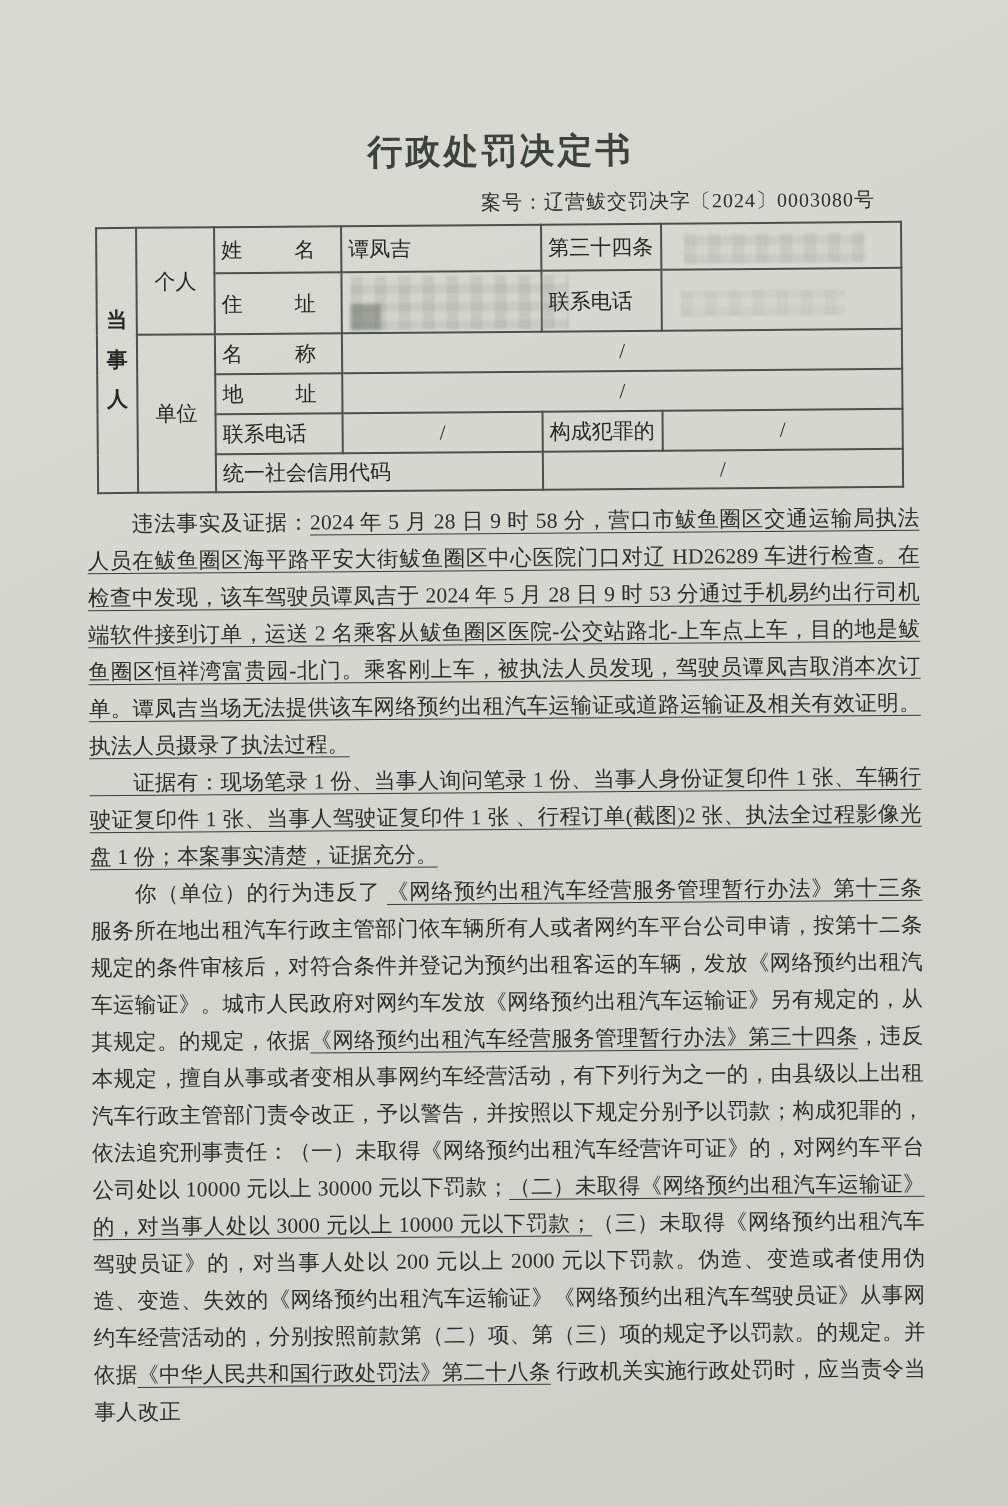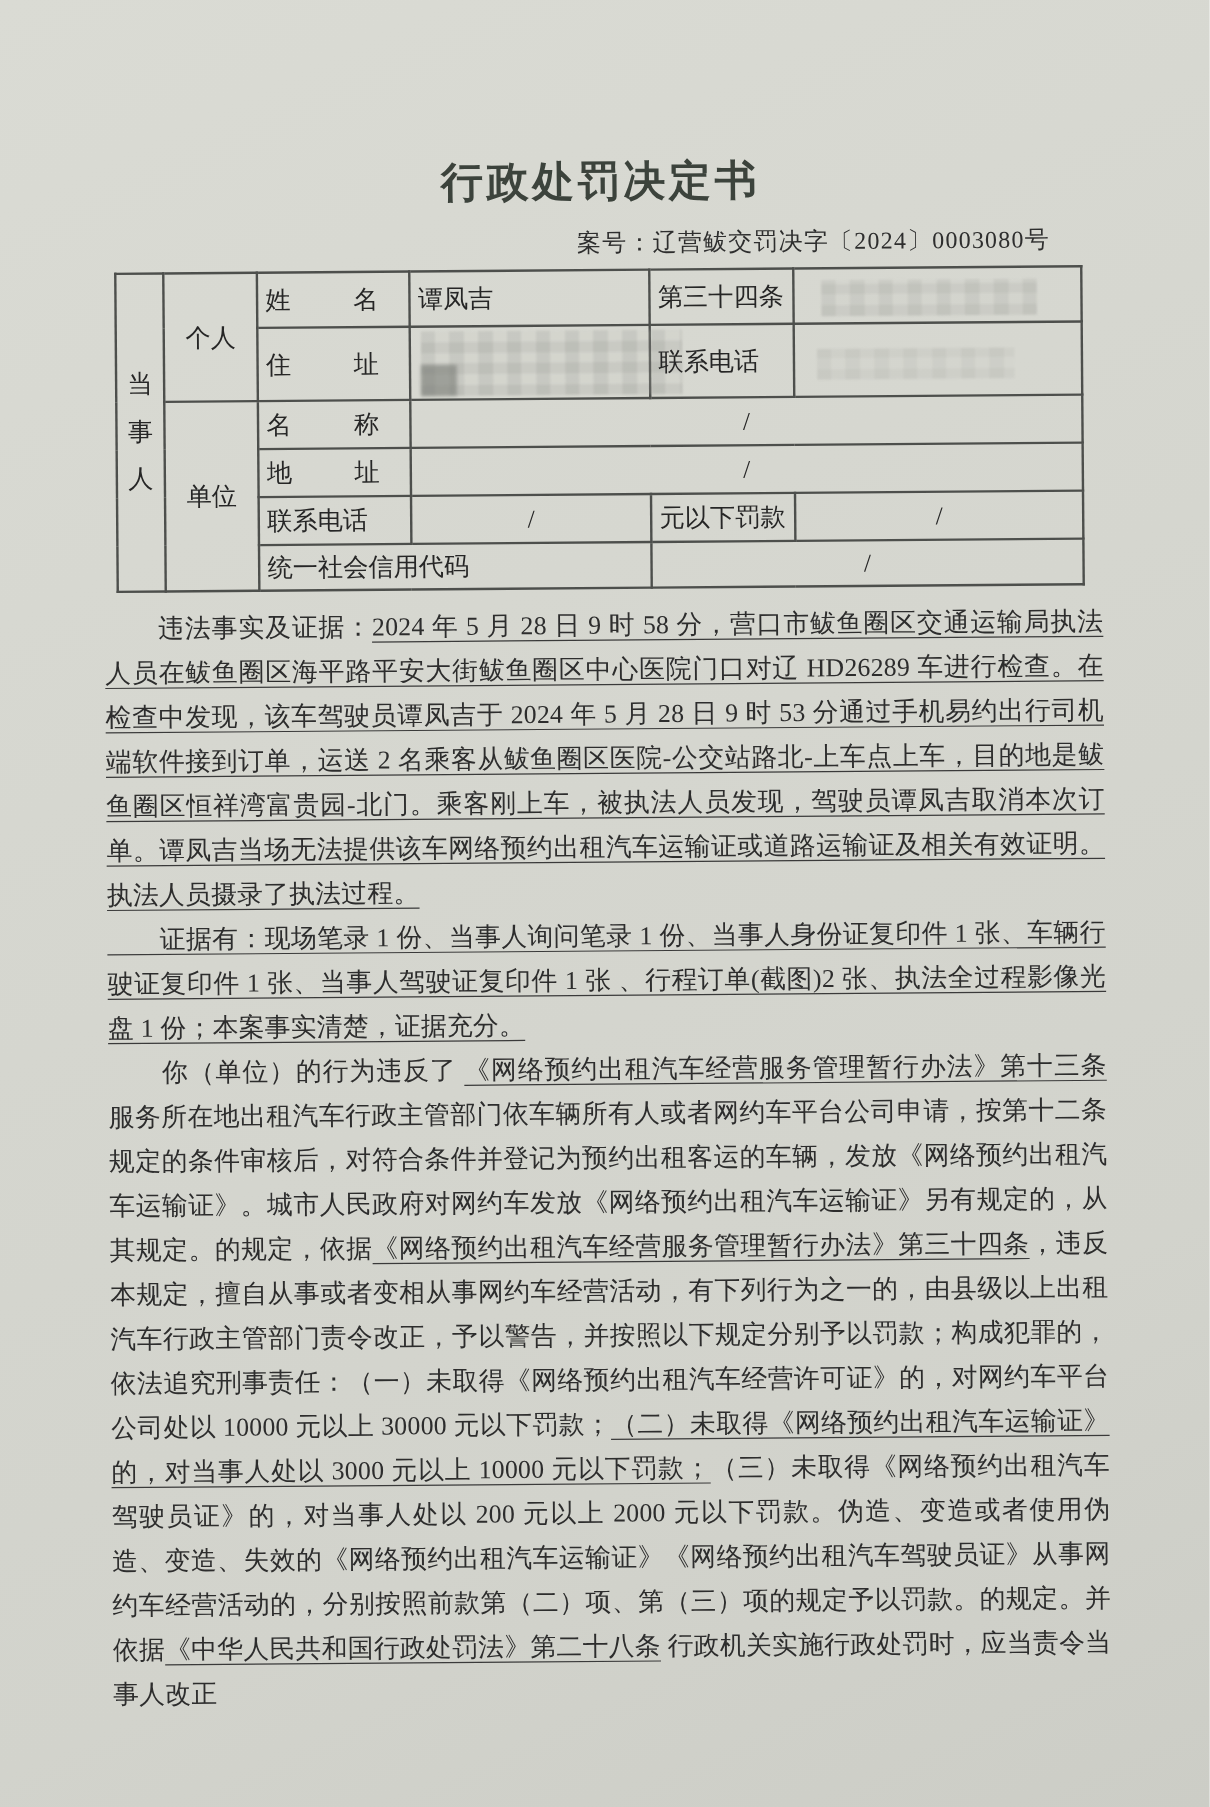--- a/index.html
+++ b/index.html
@@ -48,21 +48,21 @@
     color:#262626;
   }
   .party-col{width:40px;}
   .group-col{width:78px;}
   .label-col{width:127px;}
   .val1-col{width:200px;}
   .label2-col{width:120px;}
   .val2-col{width:240px;}
   .r1{height:46px;} .r2{height:58px;} .r3{height:40px;}
   .r4{height:40px;} .r5{height:40px;} .r6{height:38px;}
-  .vparty{width:24px;margin:0 auto;line-height:1.9;text-align:center;word-break:break-all;font-size:21px;}
+  .vparty{width:24px;margin:0 auto;line-height:1.9;text-align:center;word-break:break-all;font-size:21px;font-weight:bold;}
   .gcell{text-align:center;}
   .spread{width:94px;margin-left:0;text-align:justify;text-align-last:justify;}
   .slash{text-align:center;font-size:22px;}
   
   .mosaic{
     background-image:
       repeating-linear-gradient(0deg, rgba(140,141,136,.22) 0 9px, rgba(196,197,190,.14) 9px 18px),
       repeating-linear-gradient(90deg, rgba(120,121,117,.20) 0 12px, rgba(205,206,199,.12) 12px 24px);
     filter:blur(1.1px);
     border-radius:1px;
@@ -165,21 +165,21 @@
         </td>
       </tr>
       <tr class="r5">
         <td>
           <span>联系电话</span>
         </td>
         <td class="slash">
           <span>/</span>
         </td>
         <td>
-          <span>元以下罚款</span>
+          <span>构成犯罪的</span>
         </td>
         <td class="slash">
           <span>/</span>
         </td>
       </tr>
       <tr class="r6">
         <td colspan="2">
           <span>统一社会信用代码</span>
         </td>
         <td colspan="2" class="slash">

